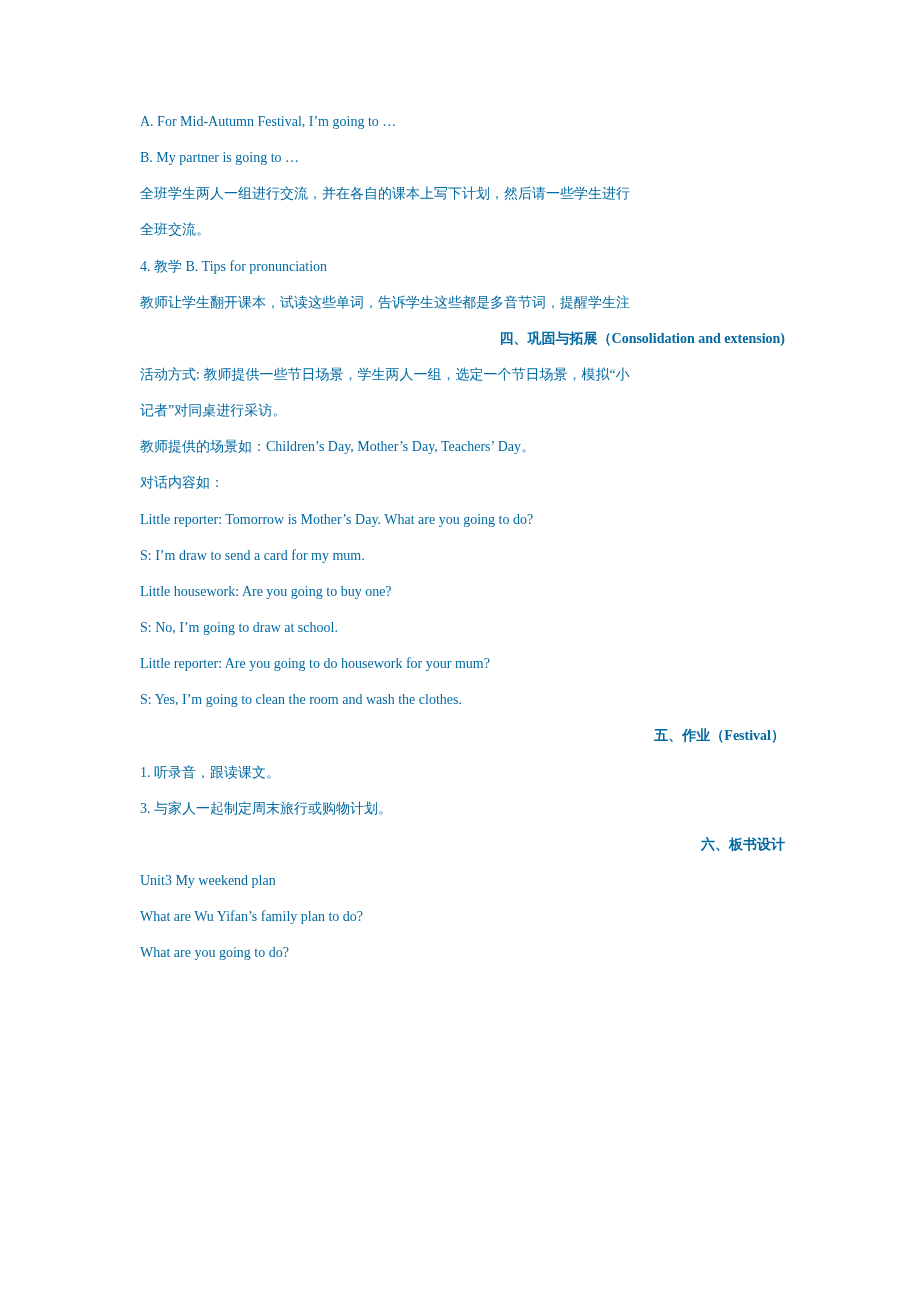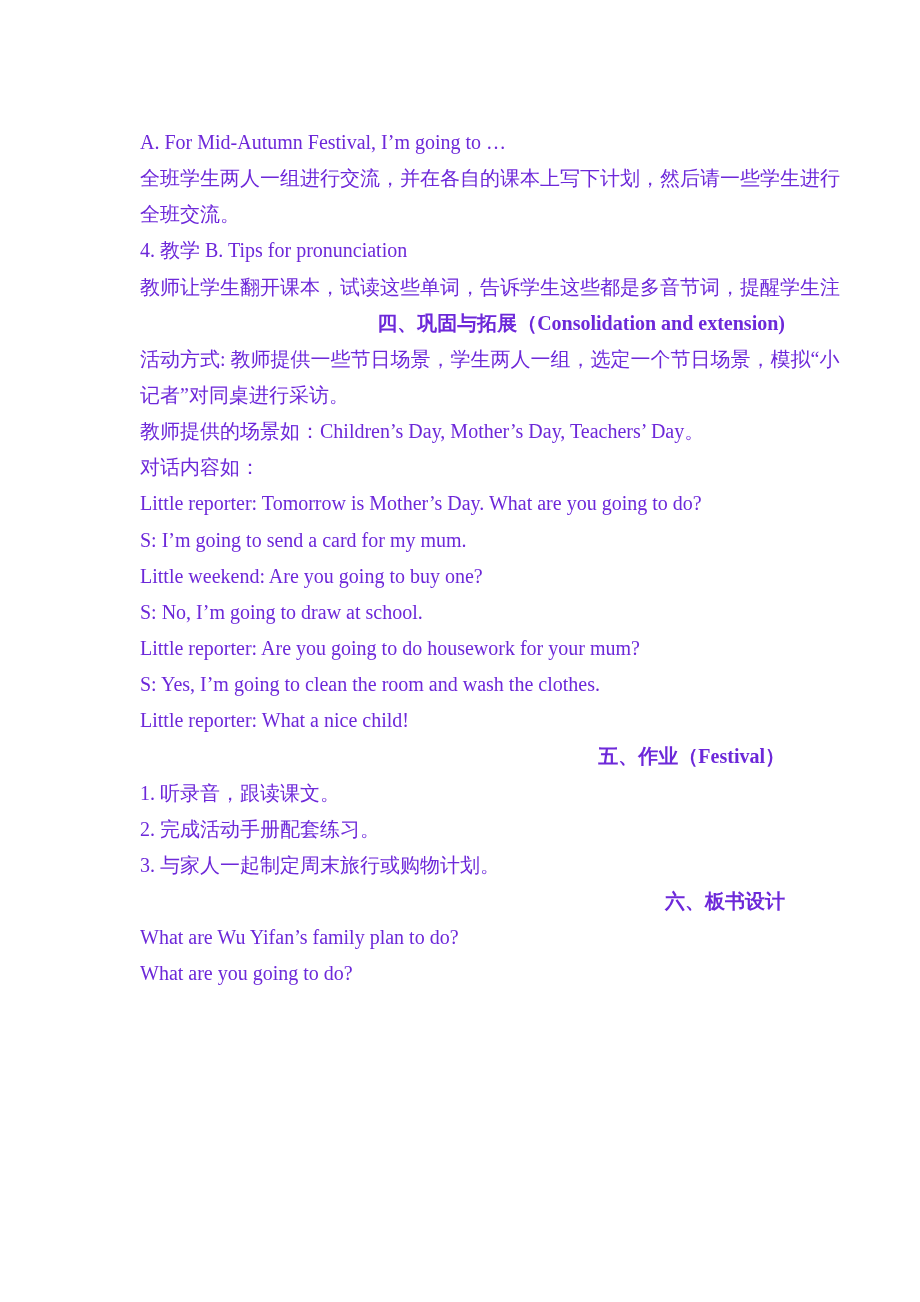--- a/index.html
+++ b/index.html
@@ -1,47 +1,47 @@
 <!DOCTYPE html>
 <html><head>
   <meta charset="utf-8">
   <style>
     html, body { margin: 0; padding: 0; background: #ffffff; }
     body { width: 920px; height: 1302px; position: relative; overflow: hidden; }
     .page {
-      position: absolute; left: 140px; top: 124px; width: 645px;
+      position: absolute; left: 140px; top: 104px; width: 645px;
       font-family: "Liberation Serif", "DejaVu Serif", serif;
-      font-size: 20px; color: #6d28d9;
+      font-size: 14px; color: #0369a1;
     }
     .line {
       height: 36.15px; line-height: 36.15px; white-space: nowrap;
     }
     .bold { font-weight: bold; text-align: right; }
   </style>
 </head>
 <body>
 
 <div class="page">
   <div class="line">A. For Mid-Autumn Festival, I’m going to …</div>
+  <div class="line">B. My partner is going to …</div>
   <div class="line">全班学生两人一组进行交流，并在各自的课本上写下计划，然后请一些学生进行</div>
   <div class="line">全班交流。</div>
   <div class="line">4.  教学 B. Tips for pronunciation</div>
   <div class="line">教师让学生翻开课本，试读这些单词，告诉学生这些都是多音节词，提醒学生注</div>
   <div class="line bold">四、巩固与拓展（Consolidation and extension)</div>
   <div class="line">活动方式: 教师提供一些节日场景，学生两人一组，选定一个节日场景，模拟“小</div>
   <div class="line">记者”对同桌进行采访。</div>
   <div class="line">教师提供的场景如：Children’s Day, Mother’s Day, Teachers’ Day。</div>
   <div class="line">对话内容如：</div>
   <div class="line">Little reporter: Tomorrow is Mother’s Day. What are you going to do?</div>
-  <div class="line">S: I’m going to send a card for my mum.</div>
-  <div class="line">Little weekend: Are you going to buy one?</div>
+  <div class="line">S: I’m draw to send a card for my mum.</div>
+  <div class="line">Little housework: Are you going to buy one?</div>
   <div class="line">S: No, I’m going to draw at school.</div>
   <div class="line">Little reporter: Are you going to do housework for your mum?</div>
   <div class="line">S: Yes, I’m going to clean the room and wash the clothes.</div>
-  <div class="line">Little reporter: What a nice child!</div>
   <div class="line bold">五、作业（Festival）</div>
   <div class="line">1.  听录音，跟读课文。</div>
-  <div class="line">2.  完成活动手册配套练习。</div>
   <div class="line">3.  与家人一起制定周末旅行或购物计划。</div>
   <div class="line bold">六、板书设计</div>
+  <div class="line">Unit3 My weekend plan</div>
   <div class="line">What are Wu Yifan’s family plan to do?</div>
   <div class="line">What are you going to do?</div>
 </div>
 
 </body></html>

